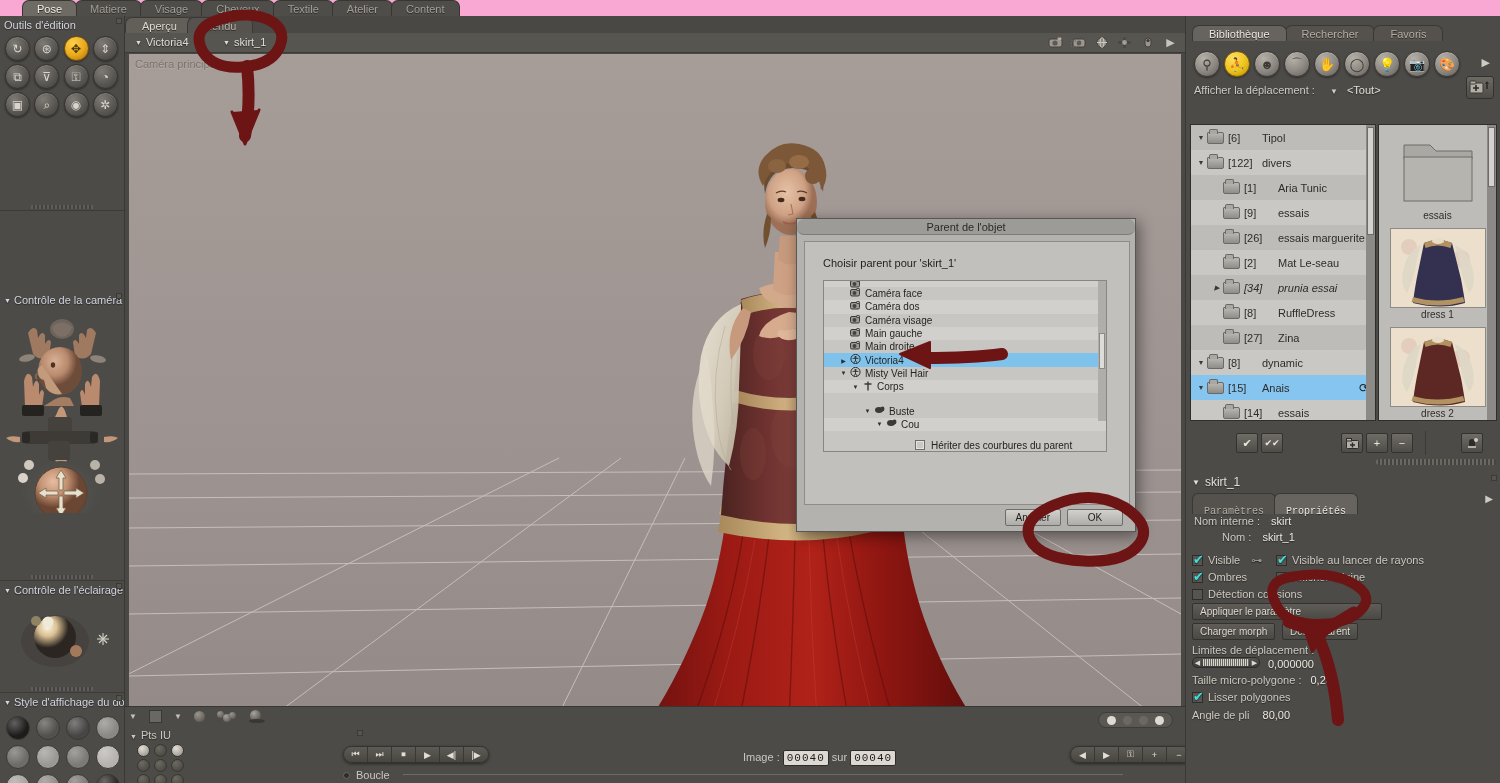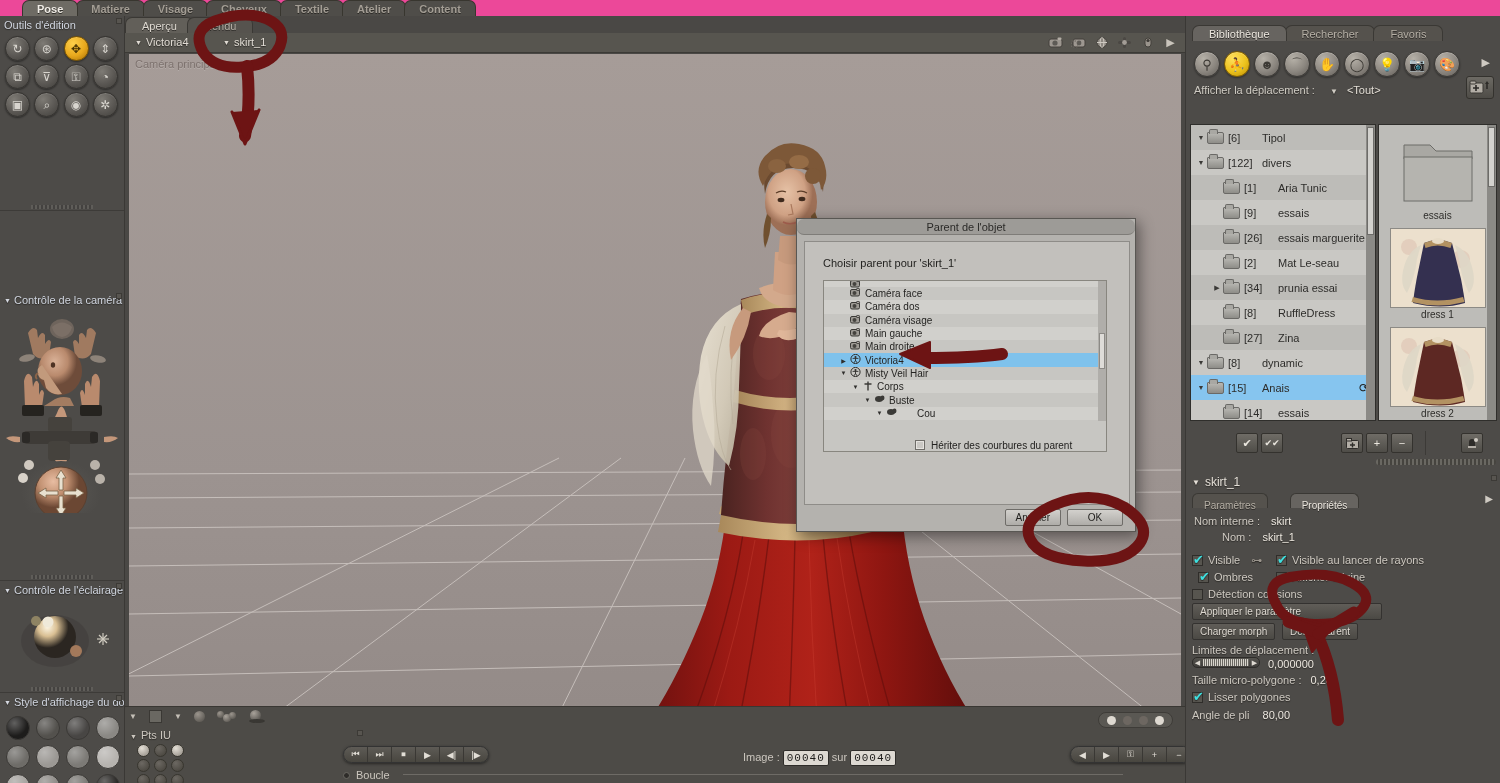--- a/index.html
+++ b/index.html
@@ -8,21 +8,21 @@
     font-family: "Liberation Sans", sans-serif;
     font-size: 11px;
     background:#4a4a4a;
     color:#c8c8c8;
     -webkit-font-smoothing: antialiased;
   }
   #app { position:relative; width:1500px; height:783px; background:#4e4e4e; }
 
   
   .topbar { position:absolute; left:0; top:0; width:1500px; height:16px;
-            background:#ec4899;font-weight:bold; }
+            background:#f9a8d4; }
   .menutabs { position:absolute; left:22px; top:0; height:16px; display:flex; }
   .mtab { height:16px; padding:0 14px; line-height:16px; font-size:11px;
           color:#a39d94; background:#4f4d49;
           border-radius:7px 7px 0 0; border:1px solid #38362f; border-bottom:none;
           margin-right:-2px; text-shadow:0 1px 0 #2e2c28; }
   .mtab.active { background:#6e6b64; color:#f0ece6; z-index:5; }
 
   
   .leftcol { position:absolute; left:0; top:16px; width:125px; height:767px;
              background:#4d4b48; border-right:1px solid #3a3835; }
@@ -173,25 +173,25 @@
          align-items:center; justify-content:center; color:#eae6de; font-size:11px;
          margin-right:3px; }
   .divv { width:1px; height:24px; background:#3c3a37; margin:0 9px; }
 
   
   .proppanel { position:absolute; left:0; top:455px; width:315px; height:328px; }
   .propname { position:absolute; left:6px; top:4px; font-size:12px; color:#e4dfd7;
               text-shadow:0 1px 1px #2a2825;}
   .propname::before { content:"▼"; font-size:8px; margin-right:5px; position:relative; top:-1px;}
   .ptabs { position:absolute; left:6px; top:22px; height:15px; display:flex;}
-  .ptab { height:15px; padding:4px 11px; line-height:15px; font-size:10px;
+  .ptab { height:15px; padding:10px 11px; line-height:15px; font-size:10px;
           color:#b5afa5; background:#55524d; border:1px solid #3a3834;
           border-bottom:none; border-radius:6px 6px 0 0; margin-right:-2px;
-          text-shadow:0 1px 0 #2b2926;}
-  .ptab.active { background:#676460; color:#eae5dd; z-index:4;margin-left:24px;}
+          text-shadow:0 1px 0 #2b2926;font-family:Liberation Mono, monospace;}
+  .ptab.active { background:#676460; color:#eae5dd; z-index:4;}
   .prow { position:absolute; font-size:11px; color:#cdc8c0;
           text-shadow:0 1px 1px #2a2825; white-space:nowrap;}
   .pval { color:#ece7df; }
   .cbox { display:inline-block; width:11px; height:11px; background:#57554f;
           border:1px solid #2f2d2a; position:relative; vertical-align:-2px;
           margin-right:5px; }
   .cbox.on::after { content:"✔"; position:absolute; left:0px; top:-4px;
           font-size:13px; color:#3ee0e0; }
   .pbtn { position:absolute; background:linear-gradient(#605d58,#4b4944);
           border:1px solid #343230; border-radius:2px; font-size:10px;
@@ -726,21 +726,21 @@
             <span class="ficon"></span>
             <span class="fcount">[26]</span>
             <span>essais marguerite</span>
           </div>
           <div class="folderrow alt" style="padding-left: 20px;">
             <span class="fcaret"></span>
             <span class="ficon"></span>
             <span class="fcount">[2]</span>
             <span>Mat Le-seau</span>
           </div>
-          <div class="folderrow" style="padding-left: 20px;">
+          <div class="folderrow" style="padding-left: 20px; font-style: italic;">
             <span class="fcaret">▶</span>
             <span class="ficon"></span>
             <span class="fcount">[34]</span>
             <span>prunia essai</span>
           </div>
           <div class="folderrow alt" style="padding-left: 20px;">
             <span class="fcaret"></span>
             <span class="ficon"></span>
             <span class="fcount">[8]</span>
             <span>RuffleDress</span>
@@ -872,21 +872,21 @@
         <span class="pval" style="margin-left:8px;">skirt_1</span>
       </div>
 
       <div class="prow" style="left:6px;top:83px;">
         <span class="cbox on"></span><span>Visible</span>
         <span style="margin-left:8px;color:#9b958d;">⊶</span>
       </div>
       <div class="prow" style="left:90px;top:83px;">
         <span class="cbox on"></span><span>Visible au lancer de rayons</span>
       </div>
-      <div class="prow" style="left:12px;top:100px;">
+      <div class="prow" style="left:6px;top:100px;">
         <span class="cbox on"></span><span>Ombres</span>
       </div>
       <div class="prow" style="left:90px;top:100px;">
         <span class="cbox"></span><span>Afficher origine</span>
       </div>
       <div class="prow" style="left:6px;top:117px;">
         <span class="cbox"></span><span>Détection collisions</span>
       </div>
 
       <div class="pbtn" style="left:6px;top:132px;width:190px;">Appliquer le paramètre</div>
@@ -993,35 +993,35 @@
                 </svg></span>
               <span style="margin-left: 3px;">Misty Veil Hair</span>
             </div>
             <div class="lrow alt" style="padding-left: 26px;">
               <span class="lcaret">▼</span>
               <span class="licon"><svg width="10" height="10" viewBox="0 0 10 10">
                   <path d="M5 0.5 v9 M1.5 3 h7" stroke="#3b3a37" stroke-width="1.4"></path>
                 </svg></span>
               <span style="margin-left: 3px;">Corps</span>
             </div>
-            <div class="lrow" style="padding-left: 38px;">
+            <div class="lrow" style="padding-left: 38px; margin-top: 11px;">
               <span class="lcaret">▼</span>
               <span class="licon"><svg width="11" height="8" viewBox="0 0 11 8">
                   <ellipse cx="5" cy="4" rx="4" ry="3" fill="#3b3a37"></ellipse>
                   <ellipse cx="8.5" cy="3" rx="2" ry="2.4" fill="#3b3a37"></ellipse>
                 </svg></span>
               <span style="margin-left: 3px;">Buste</span>
             </div>
             <div class="lrow alt" style="padding-left: 50px;">
               <span class="lcaret">▼</span>
               <span class="licon"><svg width="11" height="8" viewBox="0 0 11 8">
                   <ellipse cx="5" cy="4" rx="4" ry="3" fill="#3b3a37"></ellipse>
                   <ellipse cx="8.5" cy="3" rx="2" ry="2.4" fill="#3b3a37"></ellipse>
                 </svg></span>
-              <span style="margin-left: 19px; text-align: center;">Cou</span>
+              <span style="margin-left: 3px; text-align: center;">Cou</span>
             </div>
             <div class="lrow" style="padding-left: 62px;">
               <span class="lcaret"></span>
             </div>
           </div>
         <div class="dlgsb">
             <i></i>
           </div>
       </div>
       <div class="dlgchk">

